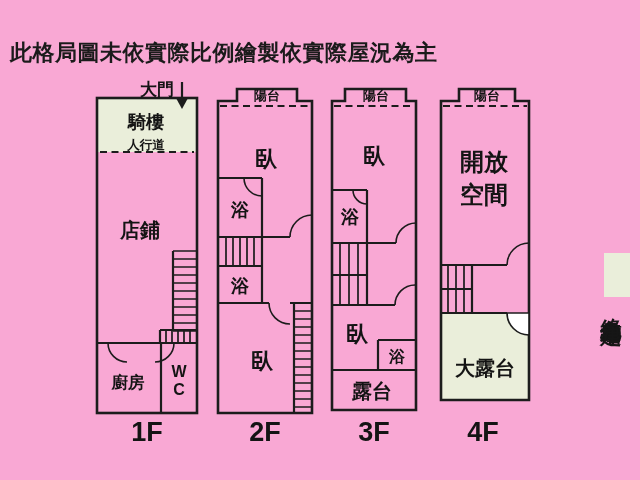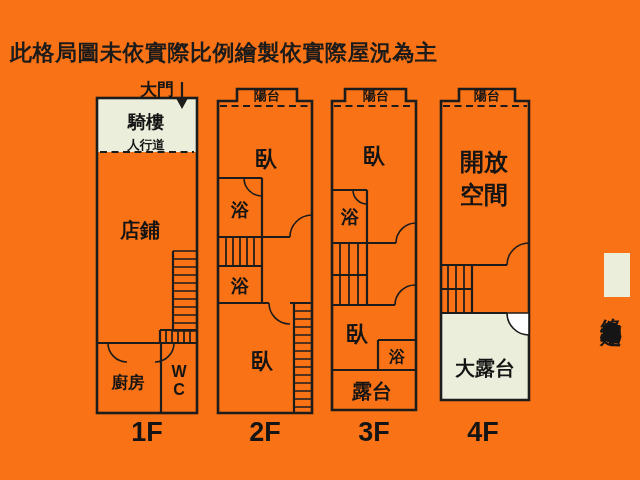--- a/index.html
+++ b/index.html
@@ -1,16 +1,16 @@
 <!DOCTYPE html>
 <html><head>
 <meta charset="utf-8">
 <style>
   html,body{margin:0;padding:0;background:#ffffff;}
-  #stage{position:relative;width:640px;height:480px;background:#f97316;overflow:hidden;
+  #stage{position:relative;width:640px;height:480px;background:#f9a8d4;overflow:hidden;
          font-family:"Liberation Sans","DejaVu Sans",sans-serif;}
   #plan-title{position:absolute;left:10px;top:38px;font-size:22px;font-weight:bold;
               color:#1b1b1b;letter-spacing:0.5px;white-space:nowrap;}
   #plan-svg{position:absolute;left:0;top:0;}
   .wall{fill:none;stroke:#1c1c1c;stroke-width:2.6;stroke-linejoin:miter;}
   .iwall{fill:none;stroke:#1c1c1c;stroke-width:2.2;}
   .hatch{fill:none;stroke:#1c1c1c;stroke-width:1.7;}
   .dash{fill:none;stroke:#1c1c1c;stroke-width:2;stroke-dasharray:7 4.5;}
   .door{fill:none;stroke:#1c1c1c;stroke-width:1.6;}
   .doorfill{fill:#ffffff;stroke:#1c1c1c;stroke-width:1.6;}

